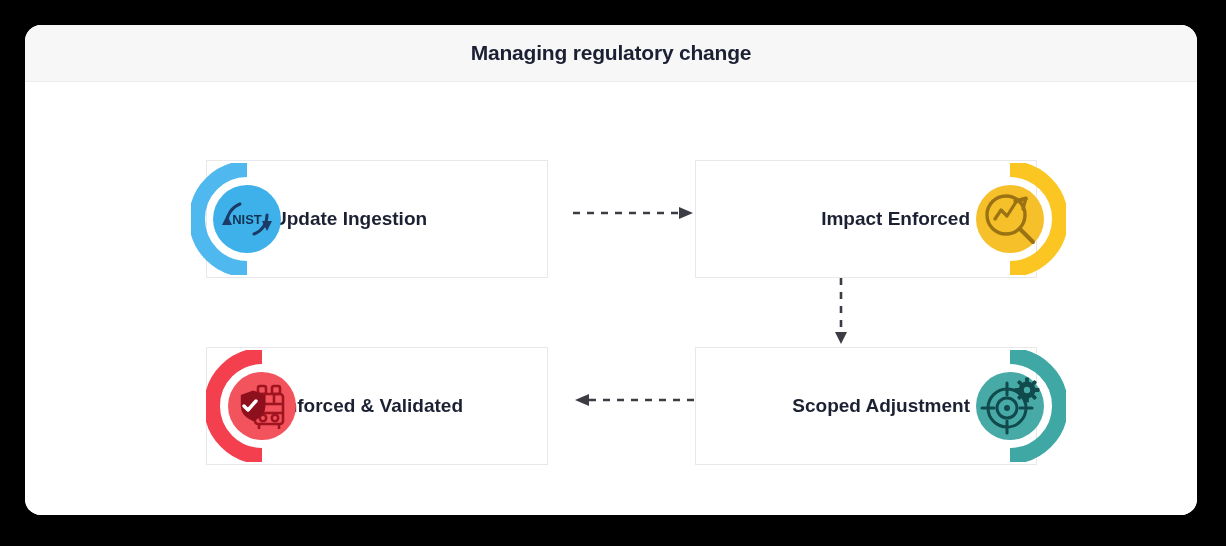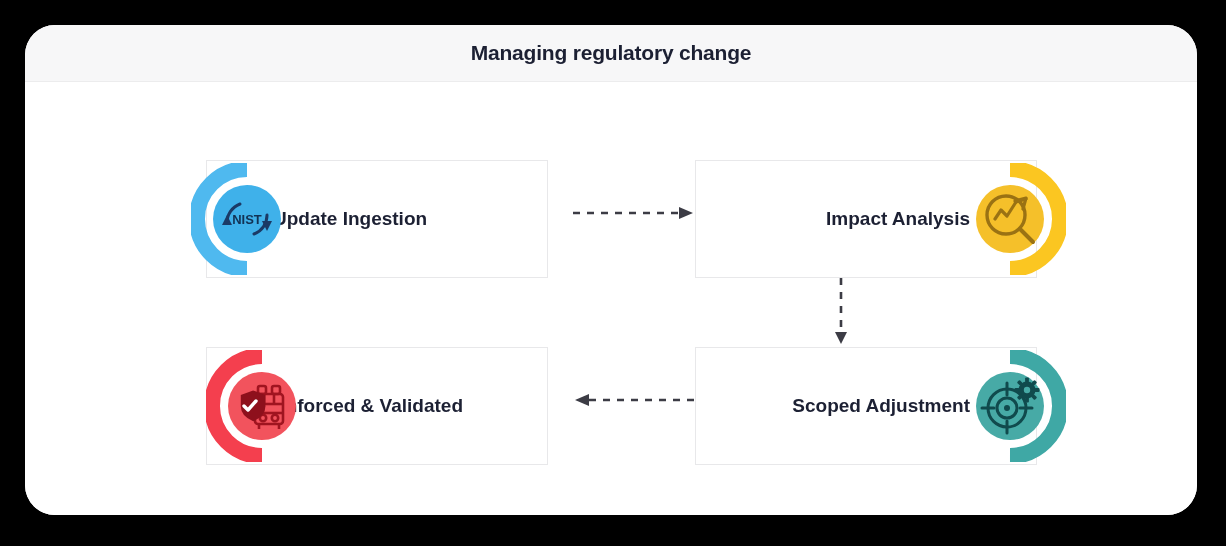--- a/index.html
+++ b/index.html
@@ -20,21 +20,21 @@
   }
 
   
   .panel {
     position: absolute;
     left: 25px;
     top: 25px;
     width: 1172px;
     height: 490px;
     background: #ffffff;
-    border-radius: 30px;
+    border-radius: 16px;
     overflow: hidden;
   }
 
   
   .panel-header {
     position: absolute;
     left: 0;
     top: 0;
     width: 100%;
     height: 57px;
@@ -119,21 +119,21 @@
       <div class="panel-title">Managing regulatory change</div>
     </div>
 
     <div class="canvas">
 
       <div class="node icon-left" id="node-update-ingestion">
         <span class="node-label w-semibold">Update Ingestion</span>
       </div>
 
       <div class="node icon-right" id="node-impact-analysis">
-        <span class="node-label w-bold">Impact Analysis</span>
+        <span class="node-label w-bold">Impact Enforced</span>
       </div>
 
       <div class="node icon-left" id="node-enforced-validated">
         <span class="node-label w-bold">Enforced &amp; Validated</span>
       </div>
 
       <div class="node icon-right" id="node-scoped-adjustment">
         <span class="node-label w-semibold">Scoped Adjustment</span>
       </div>
 

